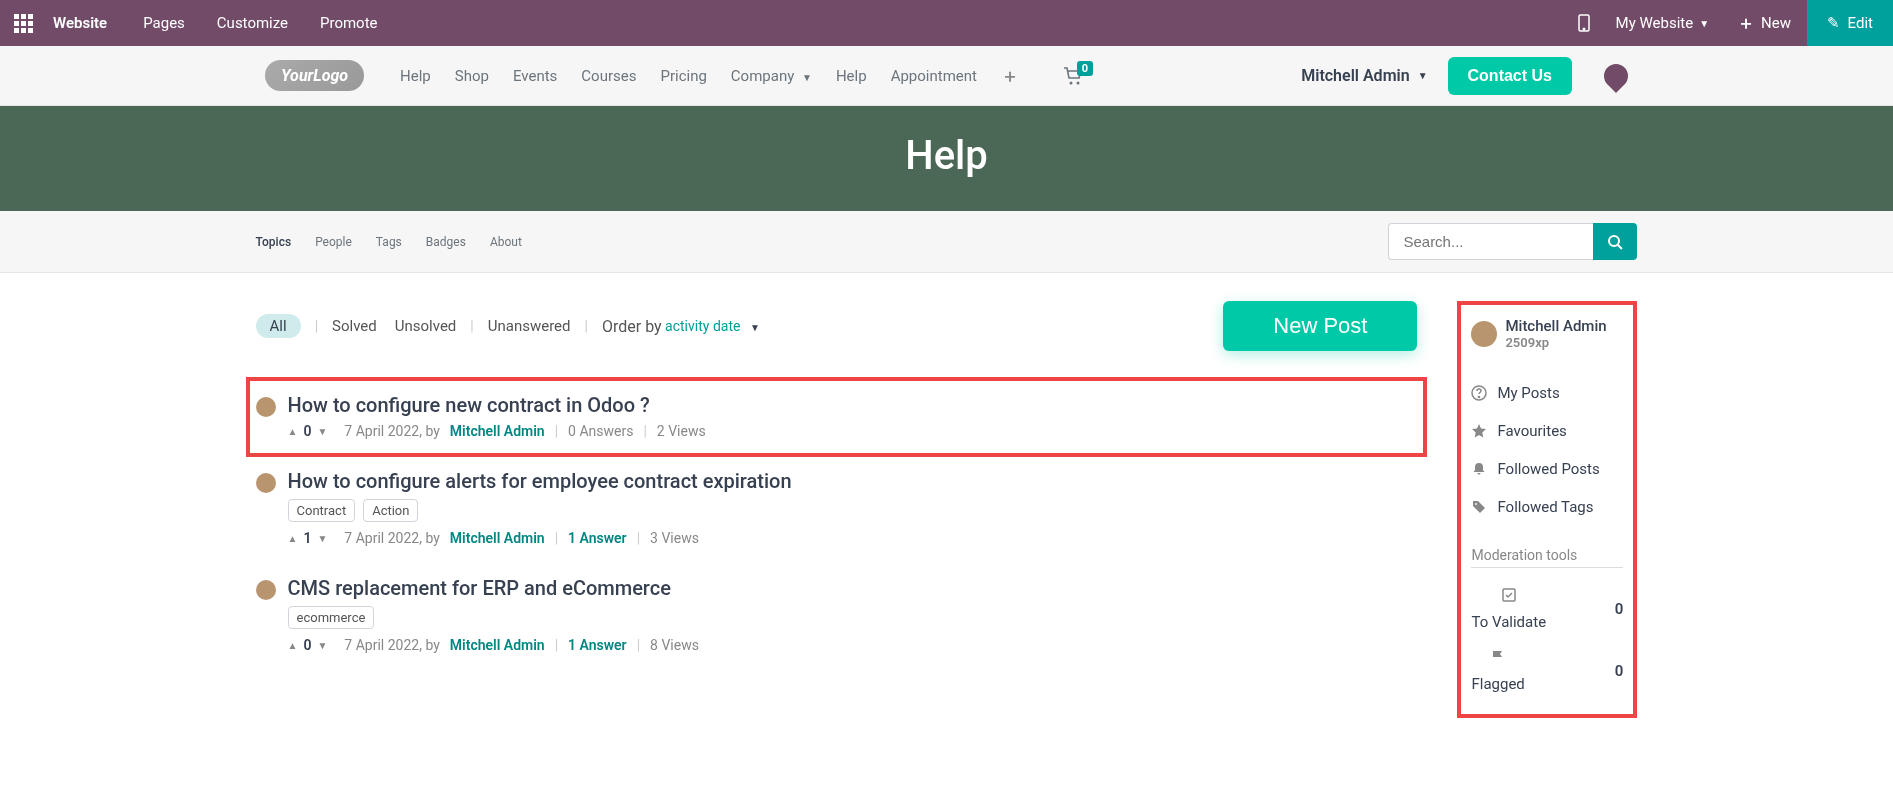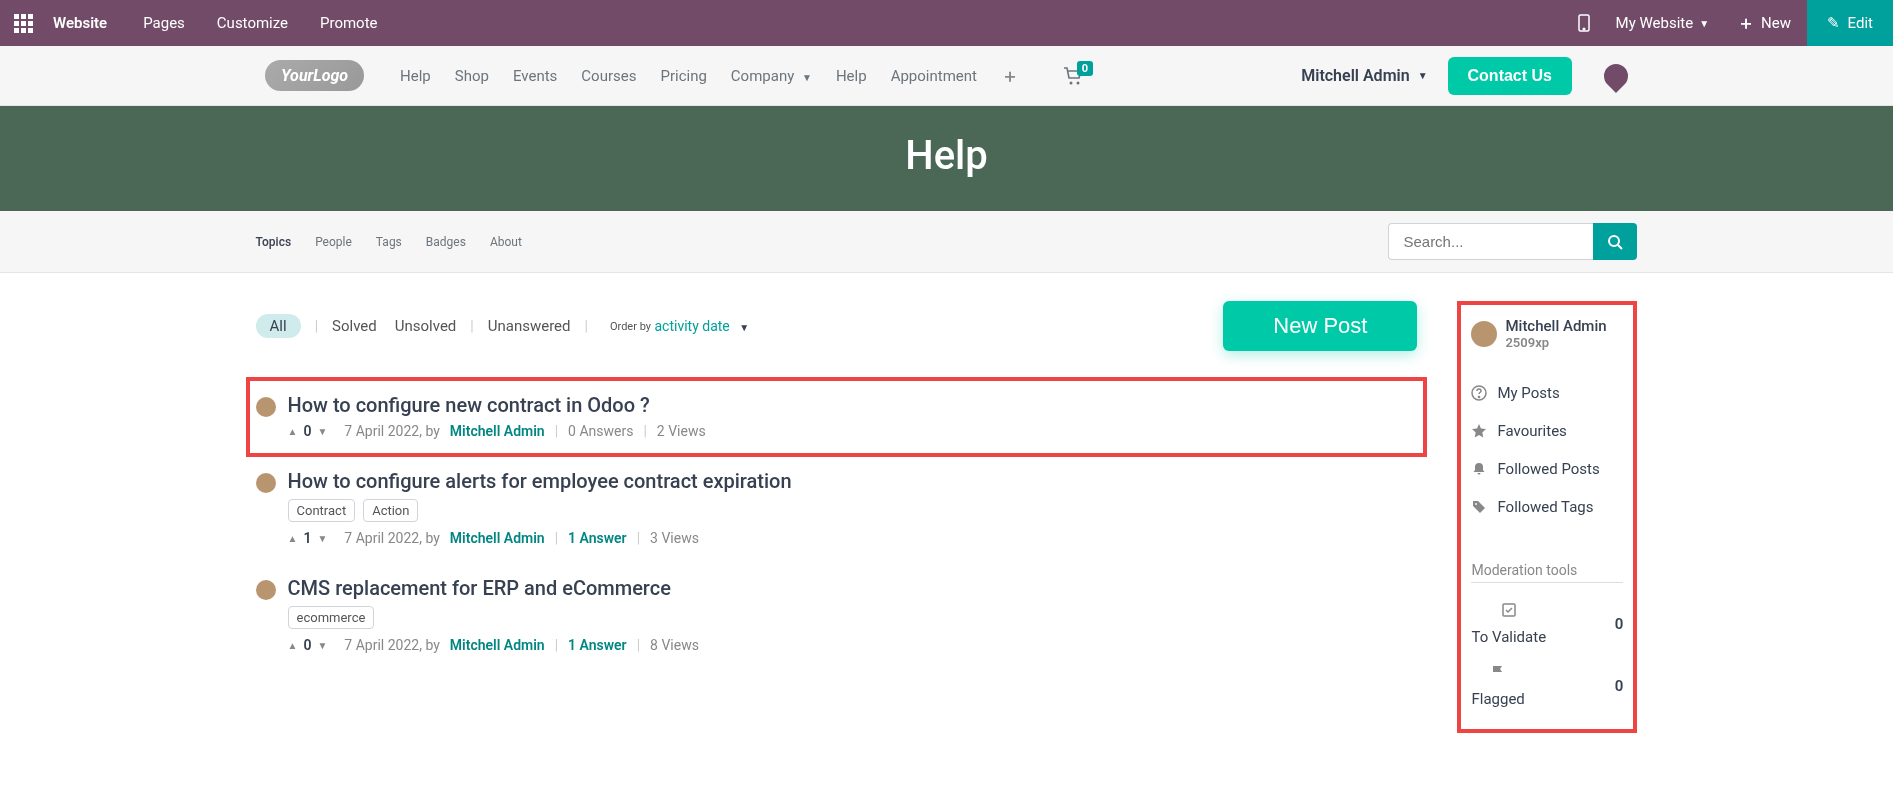--- a/index.html
+++ b/index.html
@@ -51,21 +51,21 @@
     .main-wrap { width: 73%; margin: 28px auto 0; display: flex; gap: 40px; }
     .content-col { flex: 1; }
     .sidebar-col { width: 180px; }
     
     
     .filter-row { display: flex; align-items: center; justify-content: space-between; margin-bottom: 26px; }
     .filters { display: flex; align-items: center; gap: 0; flex-wrap: wrap; }
     .filter-all { background: #d0ebeb; border-radius: 14px; padding: 3px 14px; font-size: 15px; cursor: pointer; color: #374151; }
     .filter-sep { color: #ccc; padding: 0 14px; }
     .filter-item { color: #555; font-size: 15px; cursor: pointer; }
-    .order-label { color: #555; font-size: 11px; margin-left: 8px; }
+    .order-label { color: #555; font-size: 16px; }
     .order-val { color: #00A09D; cursor: pointer; }
     .new-post-btn { background: #00c9a7; color: #fff; border: none; border-radius: 6px; padding: 12px 50px; font-size: 22px; font-weight: 500; cursor: pointer; box-shadow: 0 4px 14px rgba(0,201,167,0.3); }
     
     
     .post { display: flex; gap: 12px; padding: 12px 0 18px; align-items: flex-start; }
     .post.highlighted { border: 4px solid #ef4444; padding: 12px 10px 14px 6px; margin-left: -10px; margin-right: -10px; }
     .post-avatar { width: 20px; height: 20px; border-radius: 50%; background: #b8946f; margin-top: 4px; flex-shrink: 0; }
     .post-body { flex: 1; }
     .post-title { font-size: 20px; color: #374151; margin-bottom: 6px; font-weight: 500; }
     .tags { display: flex; gap: 8px; margin-bottom: 8px; }
@@ -80,21 +80,21 @@
     
     
     .sidebar-box { border: 4px solid #ef4444; padding: 12px 10px; }
     .sb-user { display: flex; align-items: center; gap: 8px; margin-bottom: 24px; }
     .sb-avatar { width: 26px; height: 26px; border-radius: 50%; background: #b8946f; }
     .sb-user-info { display: flex; flex-direction: column; }
     .sb-username { font-size: 15px; font-weight: 500; color: #374151; cursor: pointer; }
     .sb-xp { font-size: 13px; color: #888; font-weight: 600; }
     .sb-link { display: flex; align-items: center; gap: 10px; padding: 10px 0; color: #374151; font-size: 15px; cursor: pointer; }
     .sb-icon { width: 16px; color: #888; text-align: center; }
-    .mod-header { font-size: 14px; color: #888; border-bottom: 1px solid #ddd; padding-bottom: 4px; margin-top: 36px; margin-bottom: 10px; }
+    .mod-header { font-size: 14px; color: #888; border-bottom: 1px solid #ddd; padding-bottom: 4px; margin-top: 21px; margin-bottom: 10px; }
     .mod-link { display: flex; align-items: center; justify-content: space-between; padding: 9px 0; color: #374151; font-size: 15px; cursor: pointer; }
     .mod-left { display: flex; align-items: center; gap: 10px; flex-direction: column; }
     .mod-count { font-weight: 600; }
     
     .caret { font-size: 10px; color: currentColor; }
     svg { display: block; }
   </style>
 </head>
 <body>
 

